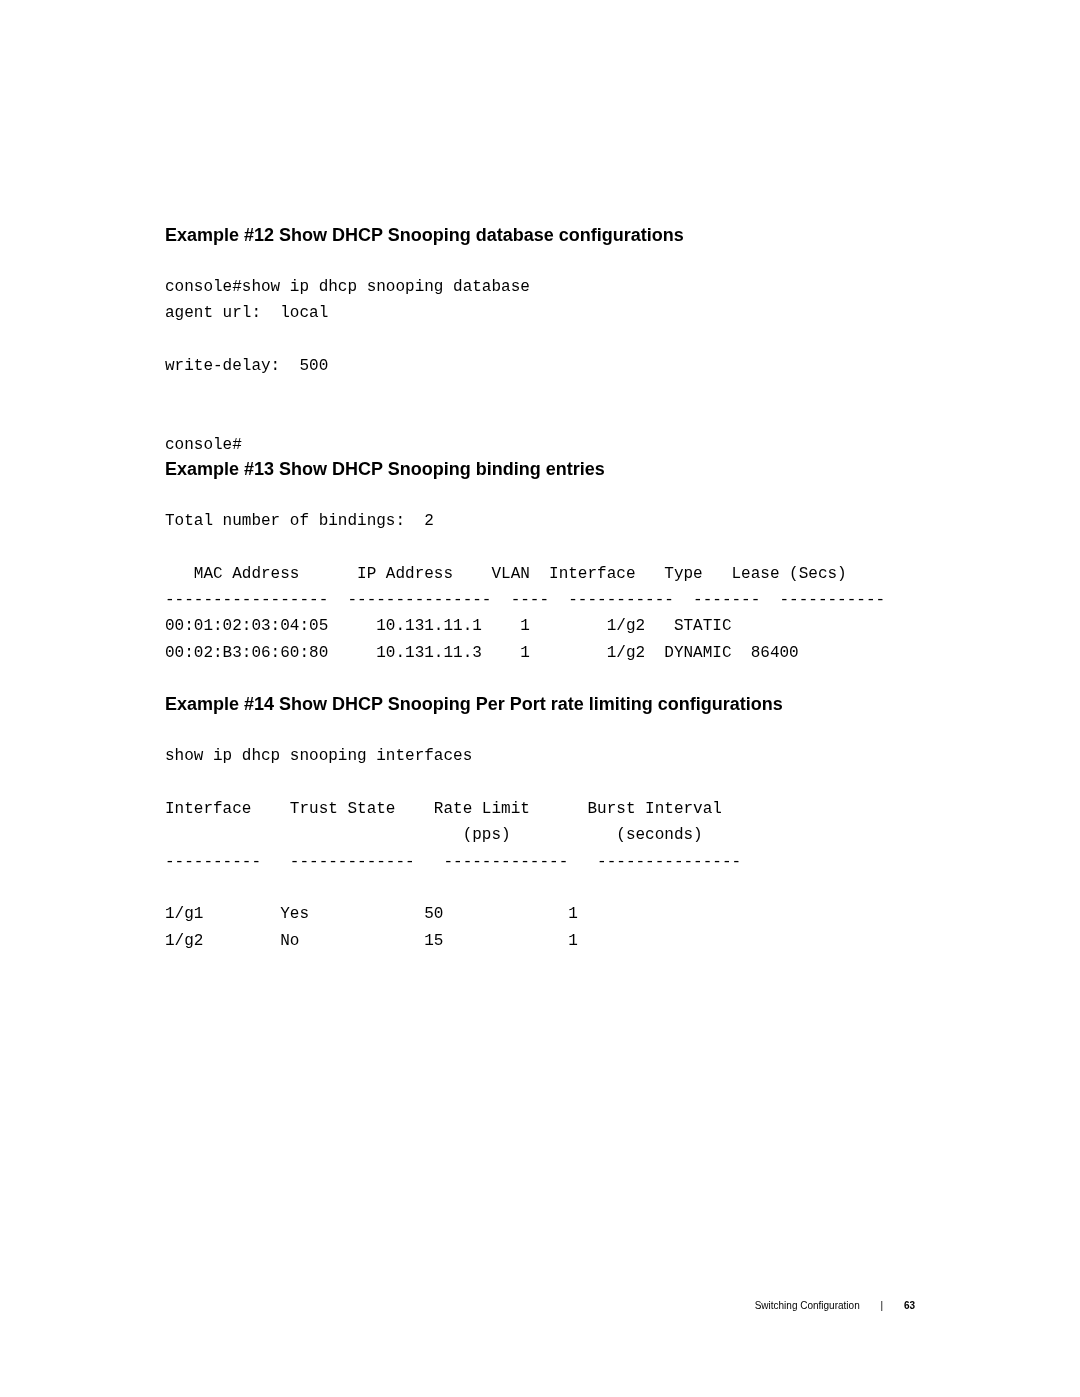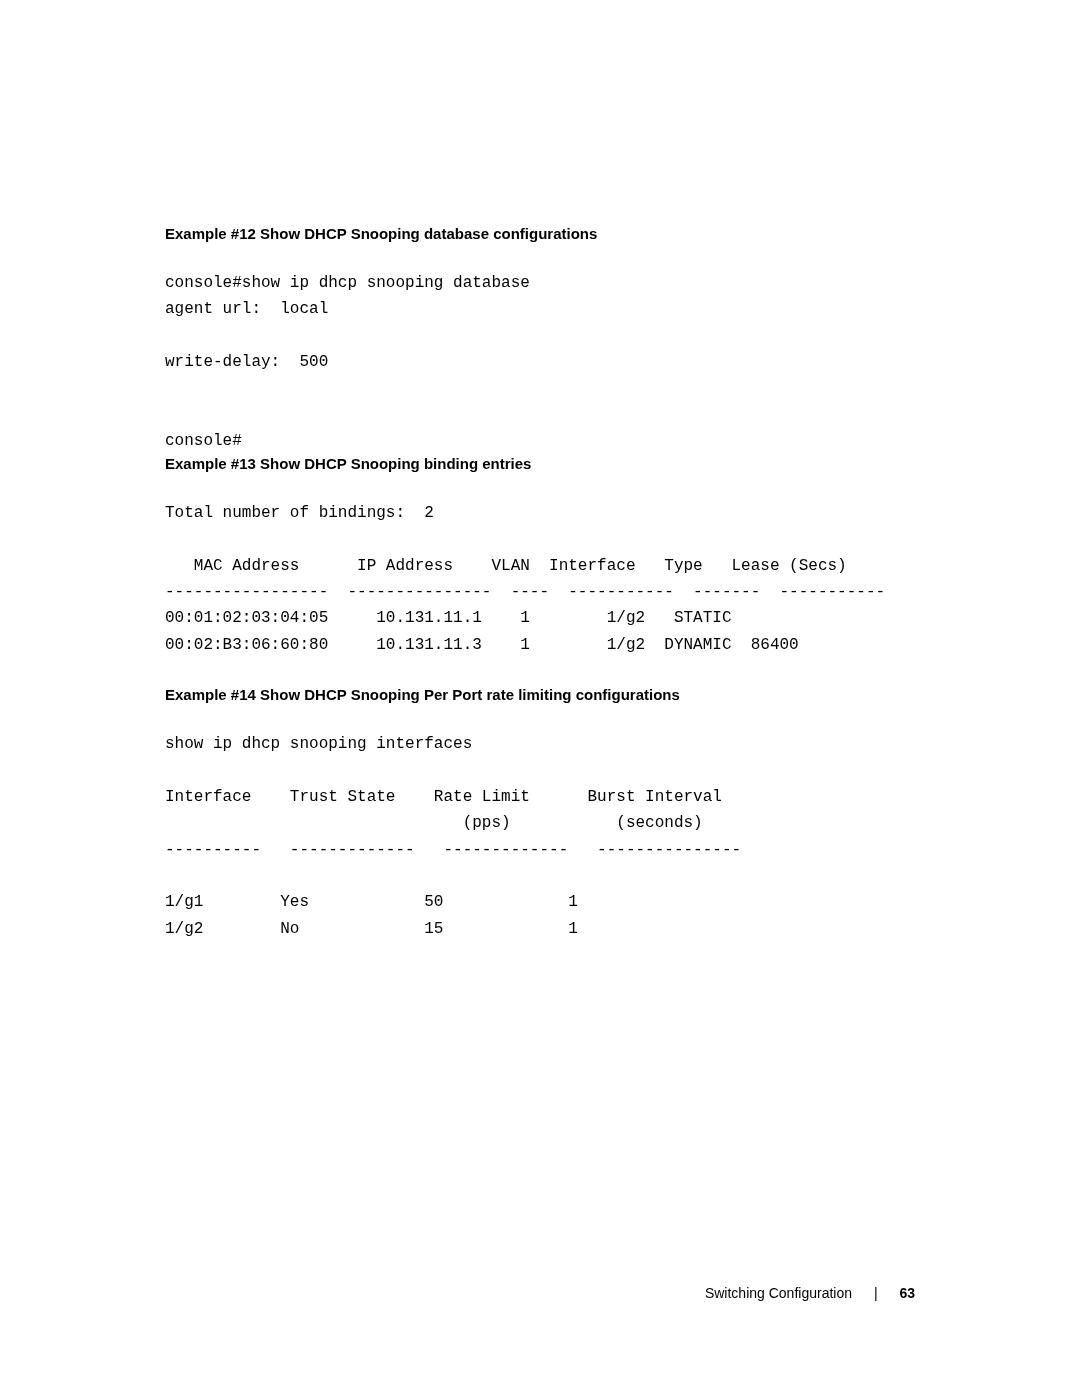--- a/index.html
+++ b/index.html
@@ -10,40 +10,40 @@
     width: 1080px;
     height: 1397px;
     position: relative;
   }
   .page {
     padding: 225px 165px 60px 165px;
     box-sizing: border-box;
   }
   .heading {
     font-weight: bold;
-    font-size: 15px;
+    font-size: 18px;
     margin-bottom: 28px;
     color: #000;
   }
   .heading.first { margin-top: 0; }
   .heading.second { }
   .heading.third  { margin-top: 28px; }
   .mono {
     font-family: "Courier New", Courier, monospace;
     font-size: 16px;
     white-space: pre;
     line-height: 1.65;
     color: #000;
   }
   .mono-block { margin-bottom: 0; font-family: Liberation Mono, monospace; }
   .footer {
     position: absolute;
-    bottom: 96px;
+    bottom: 86px;
     right: 165px;
-    font-size: 14px;
+    font-size: 10px;
     color: #000;
   }
   .footer .sep {
     display: inline-block;
     margin: 0 18px;
     color: #000;
   }
   .footer .pagenum {
     font-weight: bold;
   }

